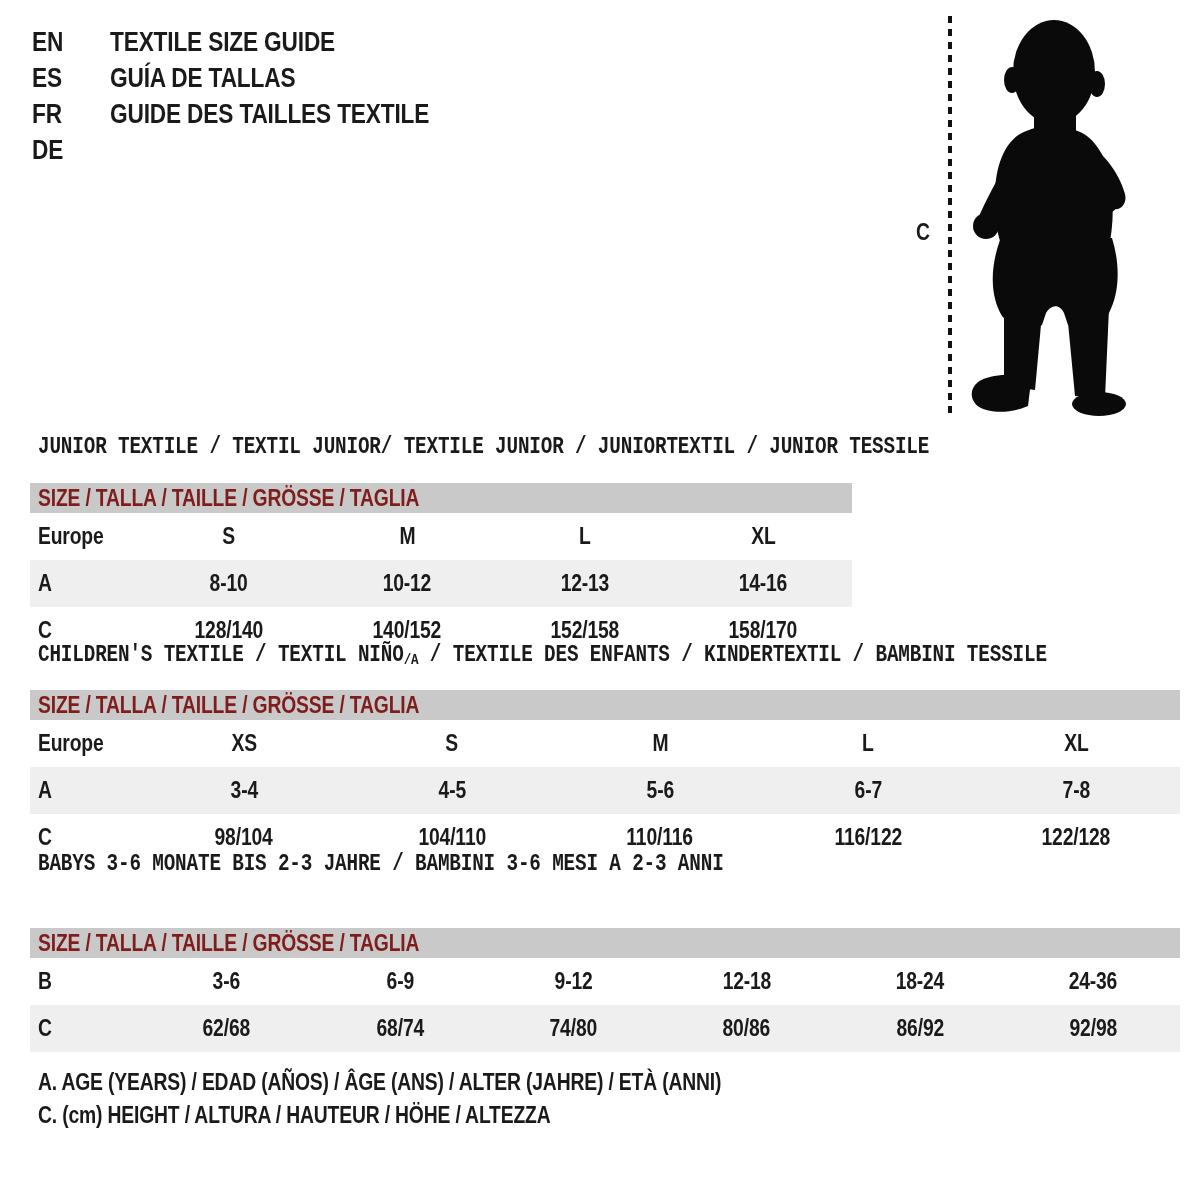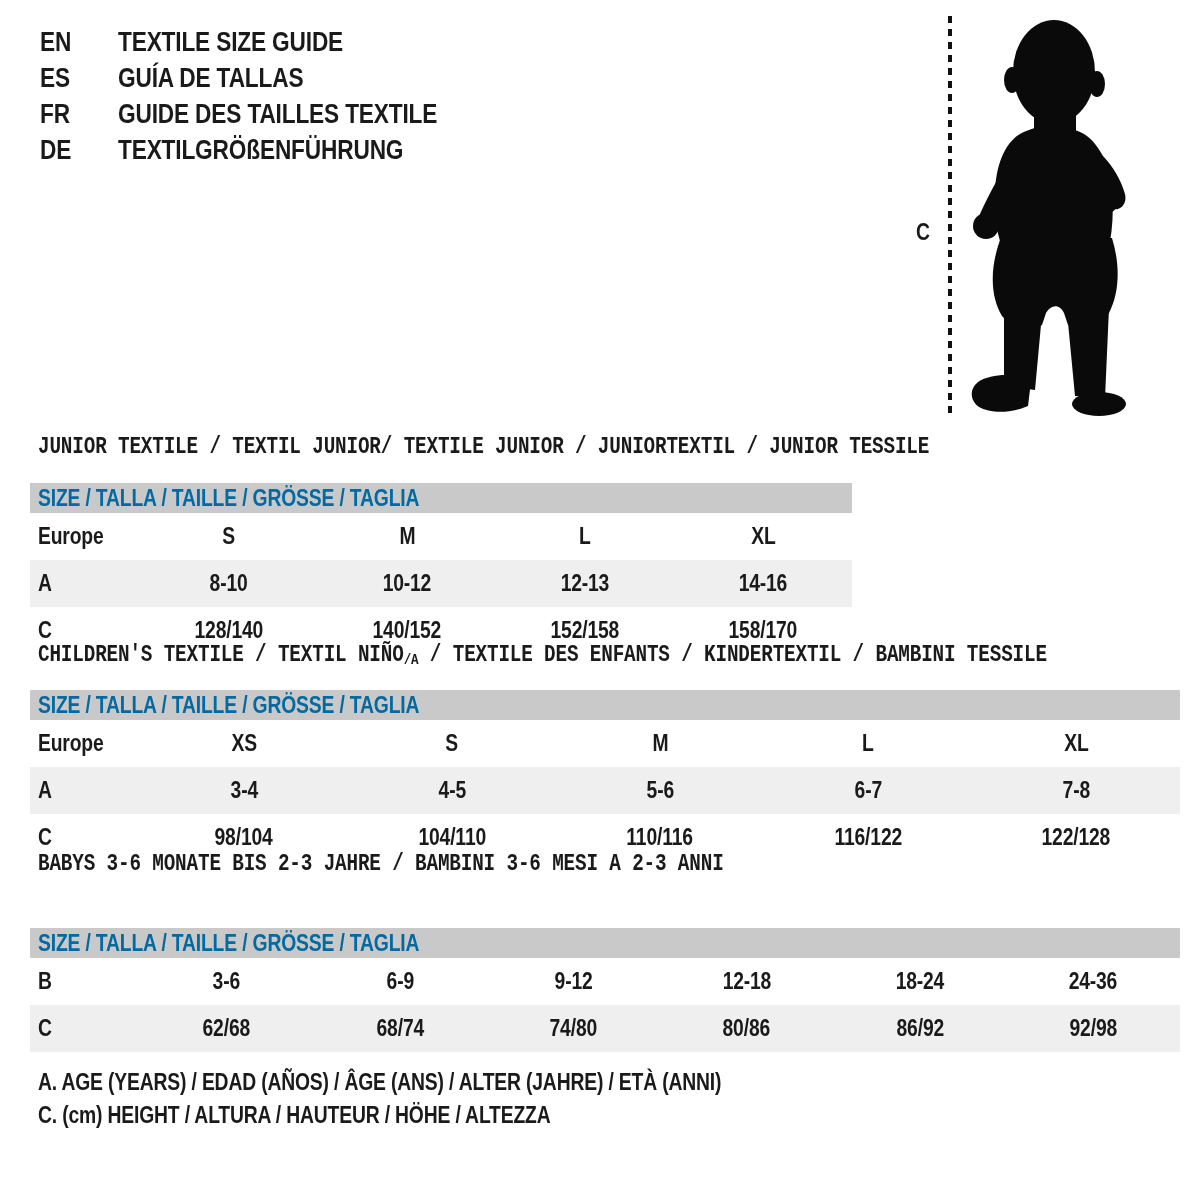--- a/index.html
+++ b/index.html
@@ -3,35 +3,35 @@
 <meta charset="utf-8">
 <style>
   html,body{margin:0;padding:0;background:#ffffff;}
   .page{position:relative;width:1200px;height:1200px;background:#ffffff;overflow:hidden;
         font-family:"Liberation Sans",sans-serif;font-weight:700;color:#1a1a1a;}
   .abs{position:absolute;}
   
   .cx{display:inline-block;transform:scaleX(0.84);transform-origin:0 50%;white-space:nowrap;letter-spacing:-0.2px;}
   .cxc{display:inline-block;transform:scaleX(0.84);transform-origin:50% 50%;white-space:nowrap;letter-spacing:-0.2px;}
   
-  .lang{left:40px;top:24px;font-size:27px;line-height:36px;}
+  .lang{left:32px;top:24px;font-size:27px;line-height:36px;}
   .lang-row{display:grid;grid-template-columns:78px auto;}
   
   .dash{left:948px;top:16px;width:4px;height:402px;
         background:repeating-linear-gradient(180deg,#111 0 7px,transparent 7px 13px);}
   .c-label{left:916px;top:219px;font-size:23px;}
   .sil{left:962px;top:16px;width:178px;height:404px;}
   
   .sec-title{font-size:23px;line-height:26px;font-family:Liberation Mono, monospace;}
   .sub{font-size:15px;vertical-align:-3px;}
   .tbl{position:absolute;left:30px;}
   .t1{width:822px;top:483px;}
   .t2{width:1150px;top:690px;}
   .t3{width:1150px;top:928px;}
-  .bar{height:30px;background:#c9c9c9;display:flex;align-items:center;padding-left:8px;font-size:23px;color:#0369a1;}
+  .bar{height:30px;background:#c9c9c9;display:flex;align-items:center;padding-left:8px;font-size:23px;color:#7f1d1d;}
   .row{display:grid;height:47px;align-items:center;font-size:23px;}
   .row.shade{background:#efefef;}
   .t1 .row{grid-template-columns:110px repeat(4,1fr);}
   .t2 .row{grid-template-columns:110px repeat(5,1fr);}
   .t3 .row{grid-template-columns:110px repeat(6,1fr);}
   .lbl{padding-left:8px;}
   .val{text-align:center;}
   
   .legend{left:38px;top:1066px;font-size:23px;line-height:33px;}
   #t3-title{line-height:33px;}
@@ -49,21 +49,20 @@
     <div class="lang-row">
       <span><span class="cx">ES</span></span>
       <span><span class="cx">GUÍA DE TALLAS</span></span>
     </div>
     <div class="lang-row">
       <span><span class="cx">FR</span></span>
       <span><span class="cx">GUIDE DES TAILLES TEXTILE</span></span>
     </div>
     <div class="lang-row">
       <span><span class="cx">DE</span></span>
-      <span><span class="cx">TEXTILGRÖßENFÜHRUNG</span></span>
     </div>
   </div>
 
   <div class="abs dash"></div>
   <div class="abs c-label">
     <span class="cx">C</span>
   </div>
   <svg class="abs sil" viewBox="0 0 178 404">
     <g fill="#0a0a0a">
       <ellipse cx="92" cy="56" rx="41" ry="52"></ellipse>

